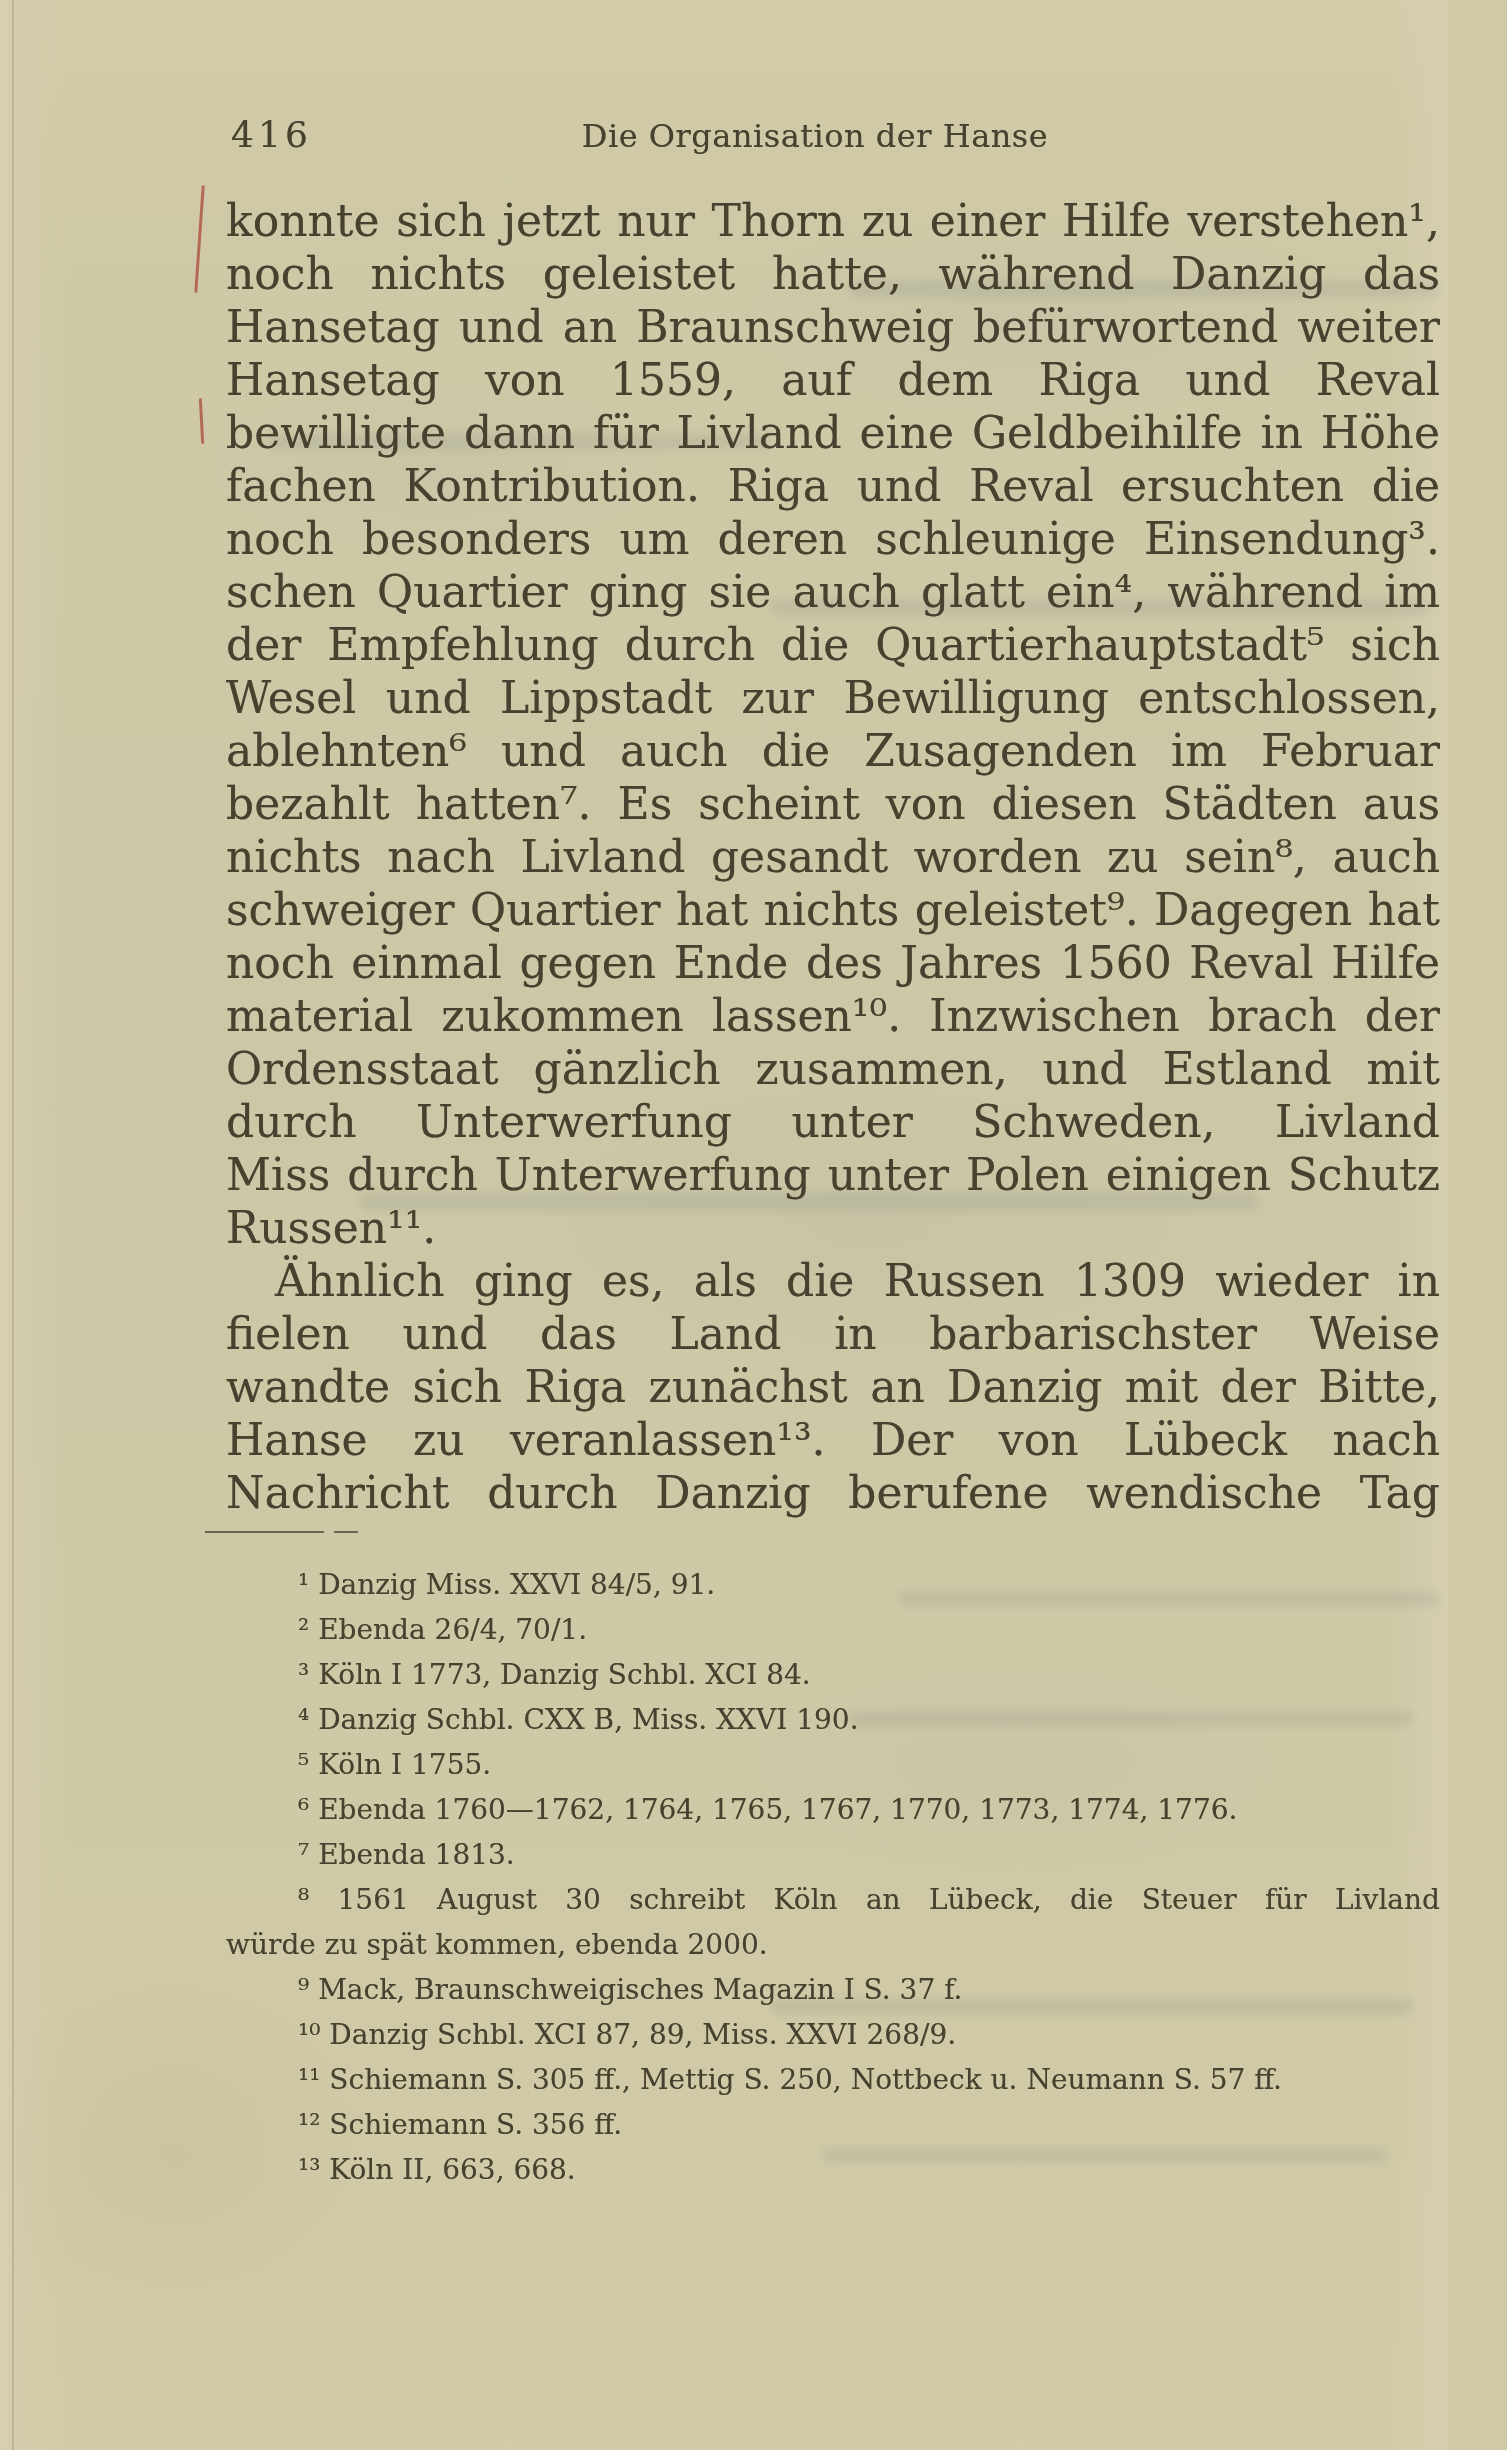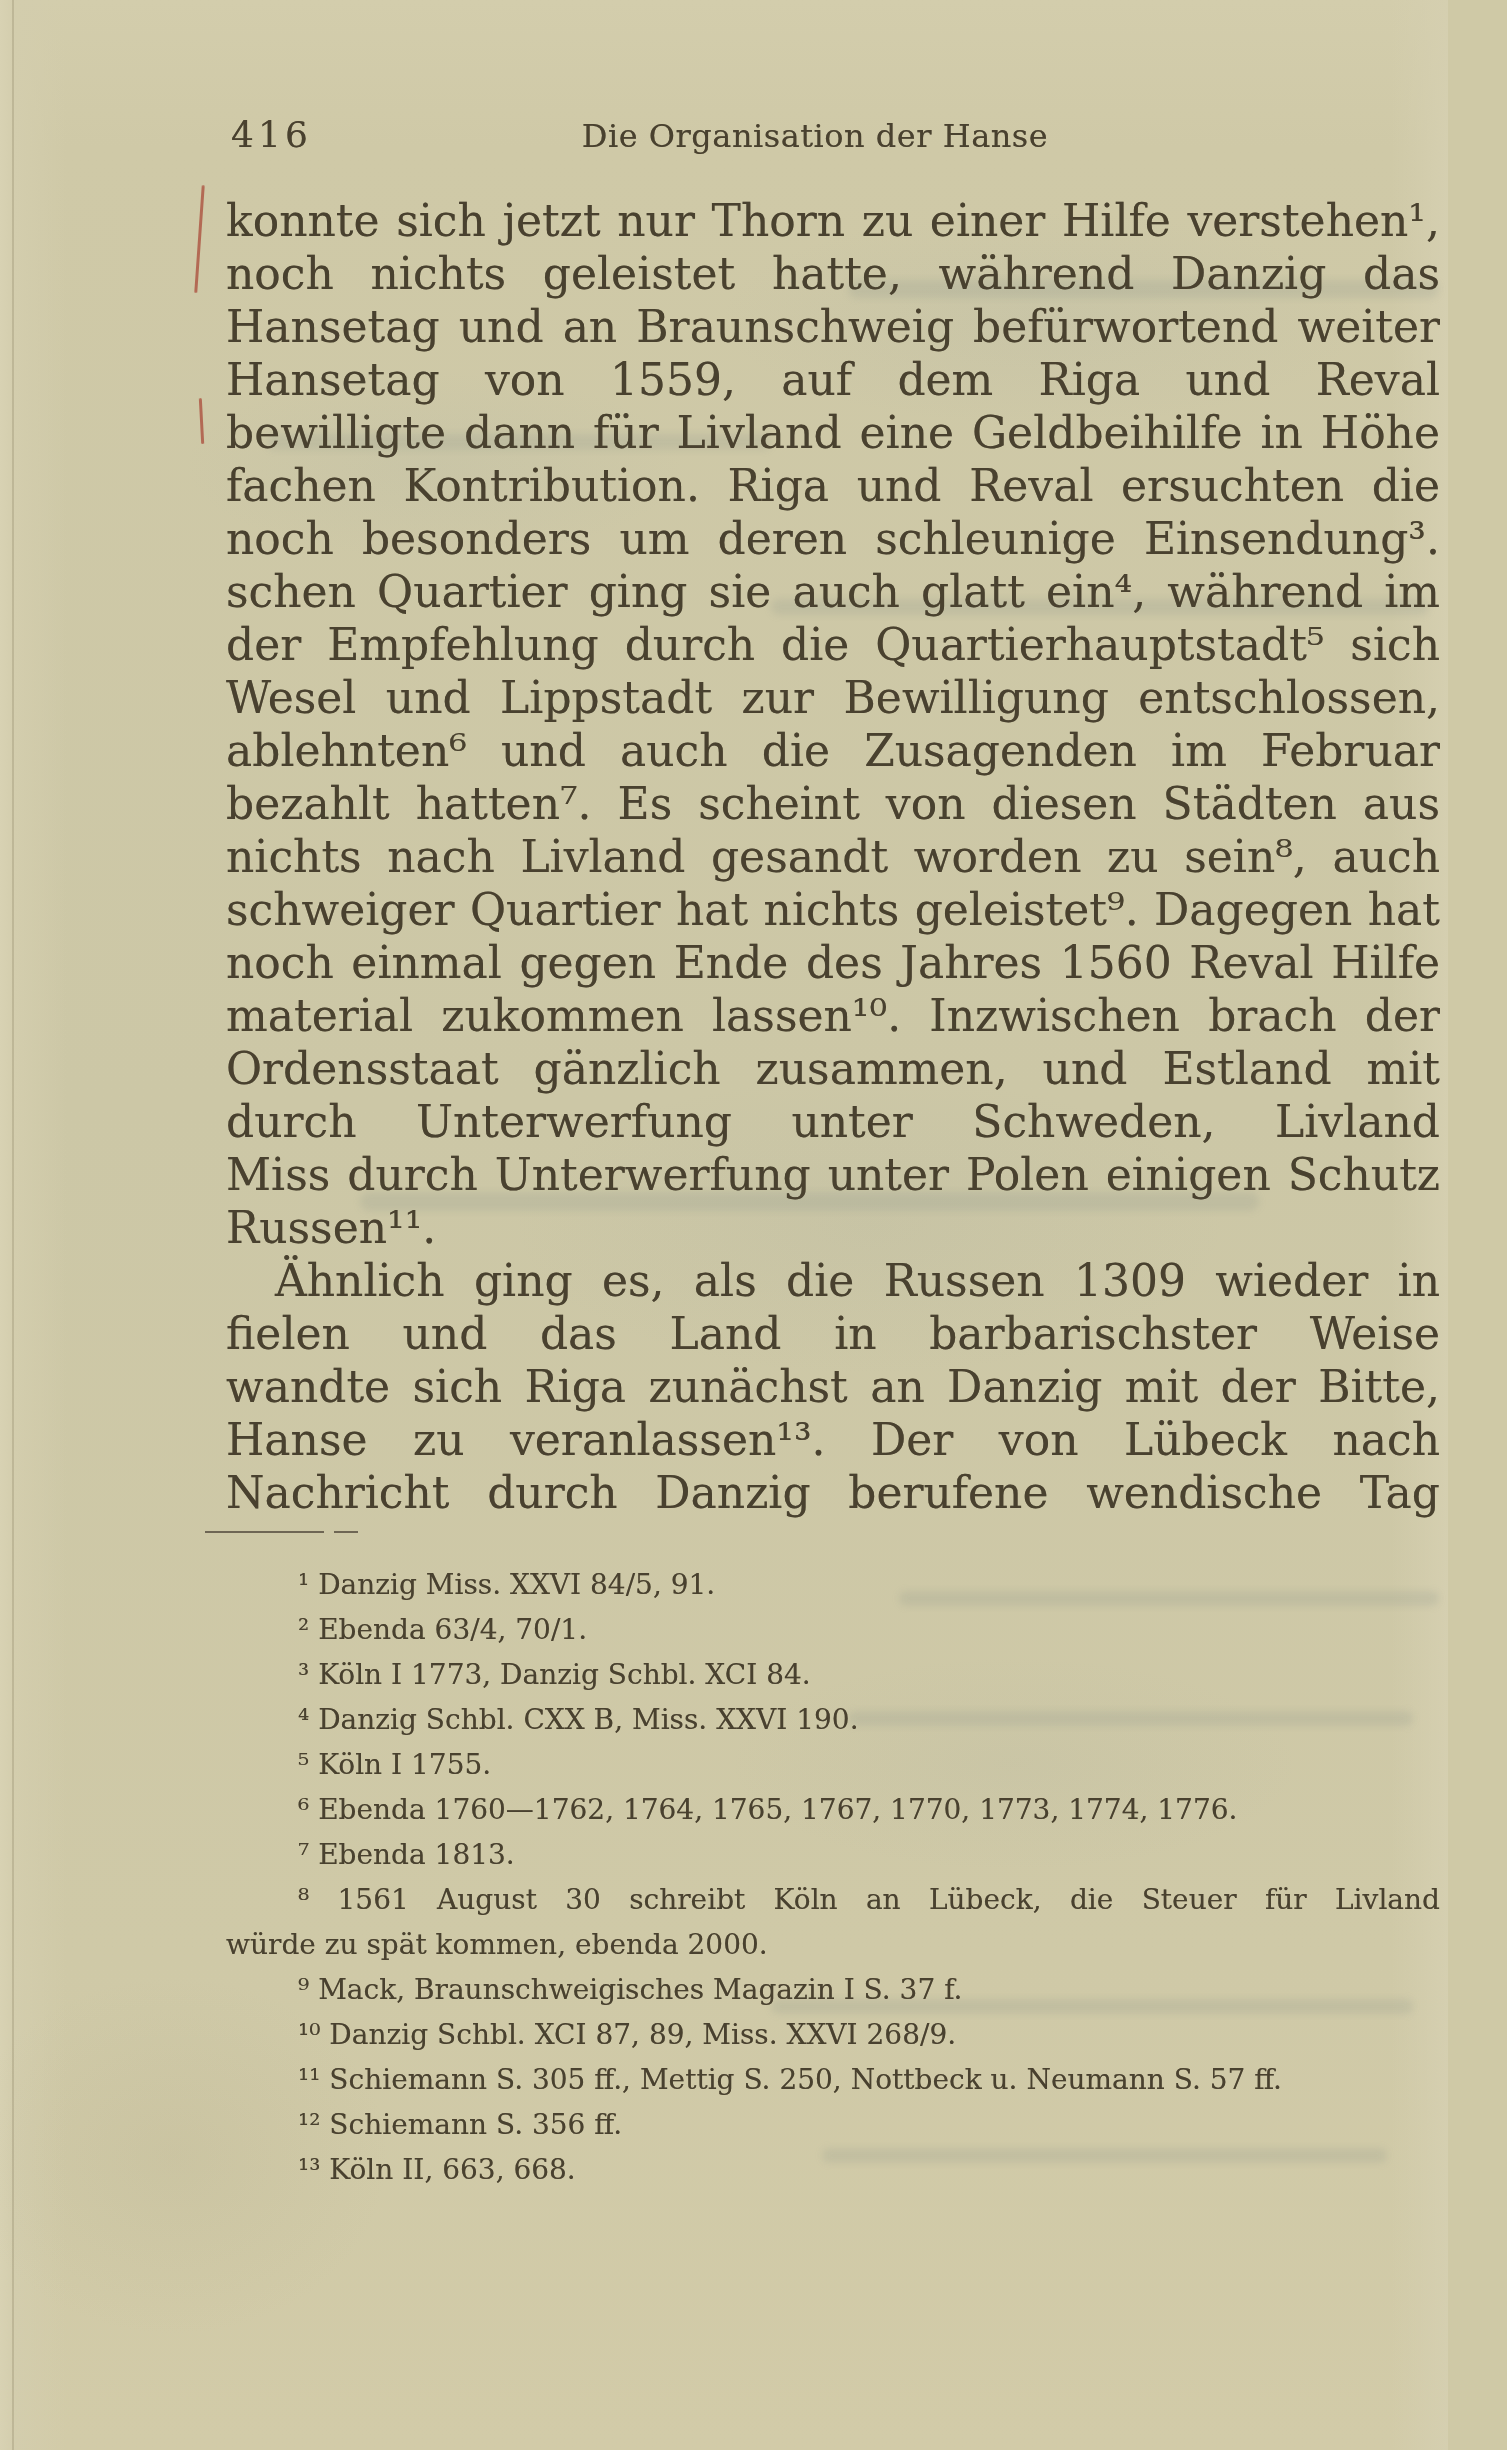--- a/index.html
+++ b/index.html
@@ -90,21 +90,21 @@
       <div class="ln just">wandte sich Riga zunächst an Danzig mit der Bitte, Hilfe bei der</div>
       <div class="ln just">Hanse zu veranlassen¹³. Der von Lübeck nach Empfang der</div>
       <div class="ln just">Nachricht durch Danzig berufene wendische Tag empfahl eine</div>
     </div>
 
   <div class="fnsep"></div>
   <div class="fnsep2"></div>
 
   <div class="fns" id="footnotes">
       <div class="ln noj ind">¹ Danzig Miss. XXVI 84/5, 91.</div>
-      <div class="ln noj ind">² Ebenda 63/4, 70/1.</div>
+      <div class="ln noj ind">² Ebenda 26/4, 70/1.</div>
       <div class="ln noj ind">³ Köln I 1773, Danzig Schbl. XCI 84.</div>
       <div class="ln noj ind">⁴ Danzig Schbl. CXX B, Miss. XXVI 190.</div>
       <div class="ln noj ind">⁵ Köln I 1755.</div>
       <div class="ln noj ind">⁶ Ebenda 1760—1762, 1764, 1765, 1767, 1770, 1773, 1774, 1776.</div>
       <div class="ln noj ind">⁷ Ebenda 1813.</div>
       <div class="ln just ind">⁸ 1561 August 30 schreibt Köln an Lübeck, die Steuer für Livland</div>
       <div class="ln noj">würde zu spät kommen, ebenda 2000.</div>
       <div class="ln noj ind">⁹ Mack, Braunschweigisches Magazin I S. 37 f.</div>
       <div class="ln noj ind">¹⁰ Danzig Schbl. XCI 87, 89, Miss. XXVI 268/9.</div>
       <div class="ln noj ind">¹¹ Schiemann S. 305 ff., Mettig S. 250, Nottbeck u. Neumann S. 57 ff.</div>

